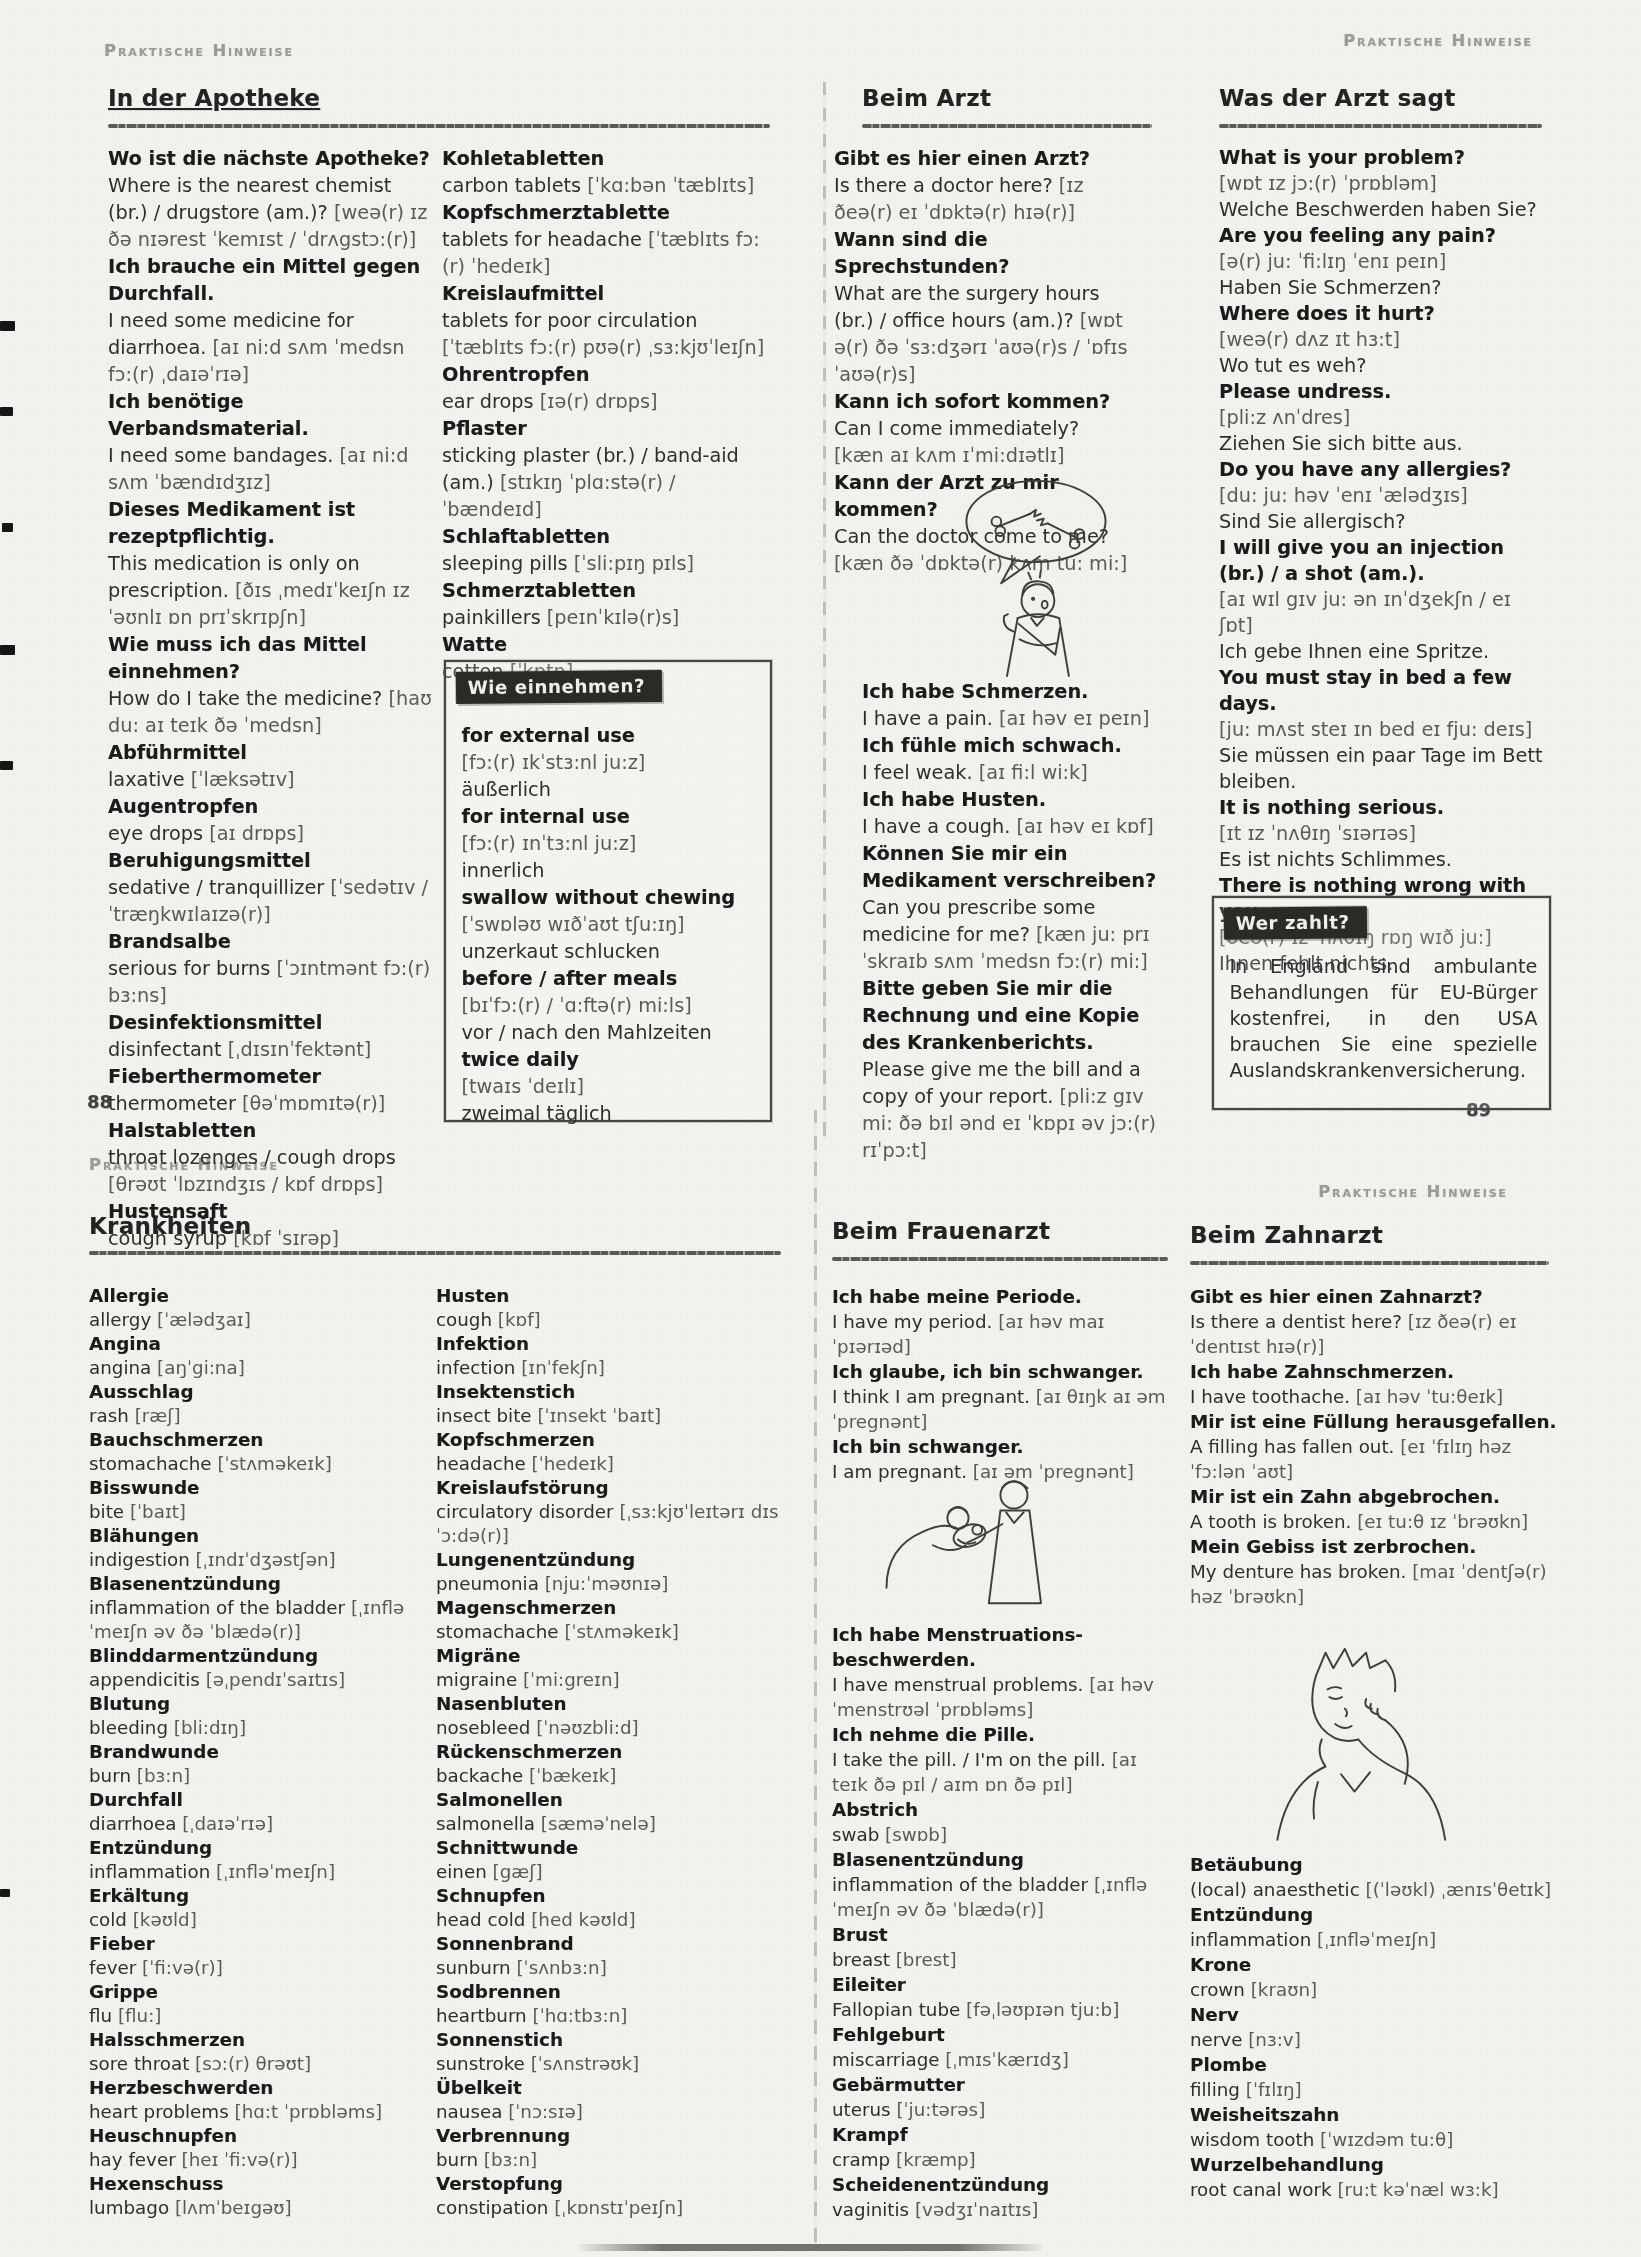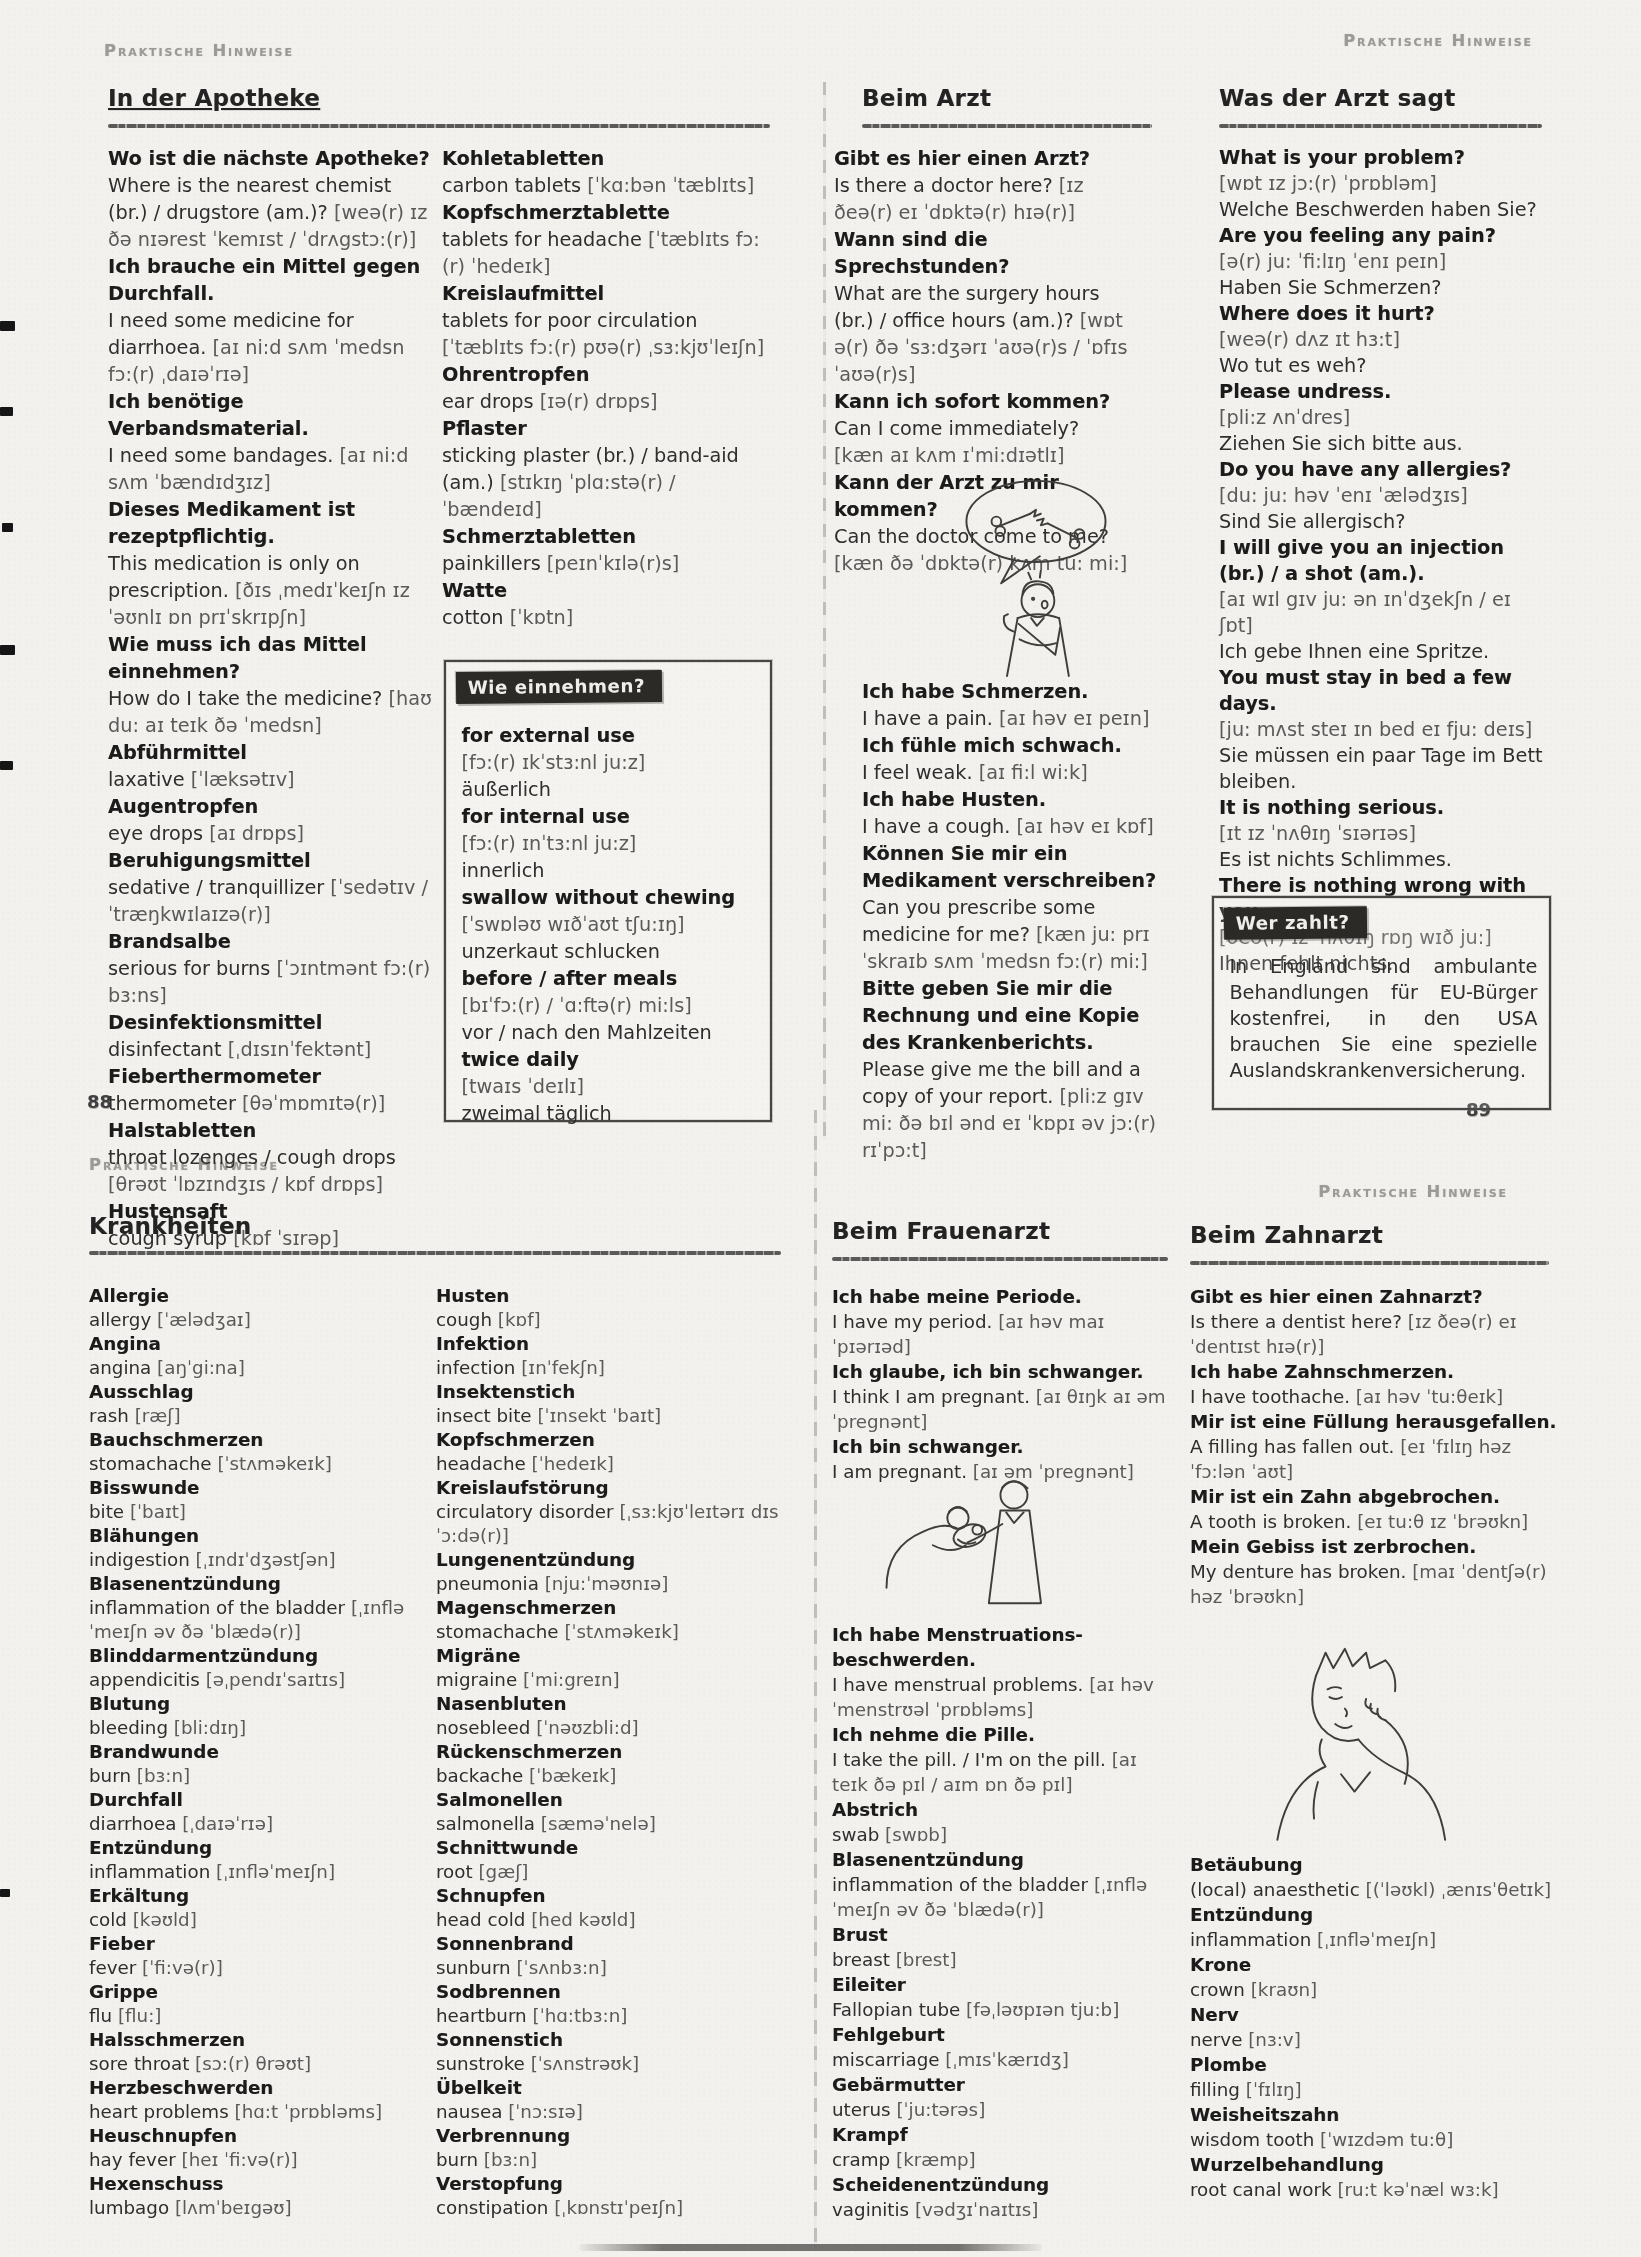--- a/index.html
+++ b/index.html
@@ -151,20 +151,24 @@
         <div class="ln bold">Kreislaufmittel</div>
         <div class="ln plain"><span>tablets for poor circulation</span><span class="ipa"> [ˈtæblɪts fɔ:(r) pʊə(r) ˌsɜ:kjʊˈleɪʃn]</span></div>
       </div>
       <div class="entry">
         <div class="ln bold">Ohrentropfen</div>
         <div class="ln plain"><span>ear drops</span><span class="ipa"> [ɪə(r) drɒps]</span></div>
       </div>
       <div class="entry">
         <div class="ln bold">Pflaster</div>
         <div class="ln plain"><span>sticking plaster (br.) / band-aid (am.)</span><span class="ipa"> [stɪkɪŋ ˈplɑ:stə(r) / ˈbændeɪd]</span></div>
+      </div>
+      <div class="entry">
+        <div class="ln bold">Schlaftabletten</div>
+        <div class="ln plain"><span>sleeping pills</span><span class="ipa"> [ˈsli:pɪŋ pɪls]</span></div>
       </div>
       <div class="entry">
         <div class="ln bold">Schmerztabletten</div>
         <div class="ln plain"><span>painkillers</span><span class="ipa"> [peɪnˈkɪlə(r)s]</span></div>
       </div>
       <div class="entry">
         <div class="ln bold">Watte</div>
         <div class="ln plain"><span>cotton</span><span class="ipa"> [ˈkɒtn]</span></div>
       </div>
     </div>
@@ -448,21 +452,21 @@
       <div class="entry">
         <div class="ln bold">Rückenschmerzen</div>
         <div class="ln plain"><span>backache</span><span class="ipa"> [ˈbækeɪk]</span></div>
       </div>
       <div class="entry">
         <div class="ln bold">Salmonellen</div>
         <div class="ln plain"><span>salmonella</span><span class="ipa"> [sæməˈnelə]</span></div>
       </div>
       <div class="entry">
         <div class="ln bold">Schnittwunde</div>
-        <div class="ln plain"><span>root</span><span class="ipa"> [gæʃ]</span></div>
+        <div class="ln plain"><span>einen</span><span class="ipa"> [gæʃ]</span></div>
       </div>
       <div class="entry">
         <div class="ln bold">Schnupfen</div>
         <div class="ln plain"><span>head cold</span><span class="ipa"> [hed kəʊld]</span></div>
       </div>
       <div class="entry">
         <div class="ln bold">Sonnenbrand</div>
         <div class="ln plain"><span>sunburn</span><span class="ipa"> [ˈsʌnbɜ:n]</span></div>
       </div>
       <div class="entry">

